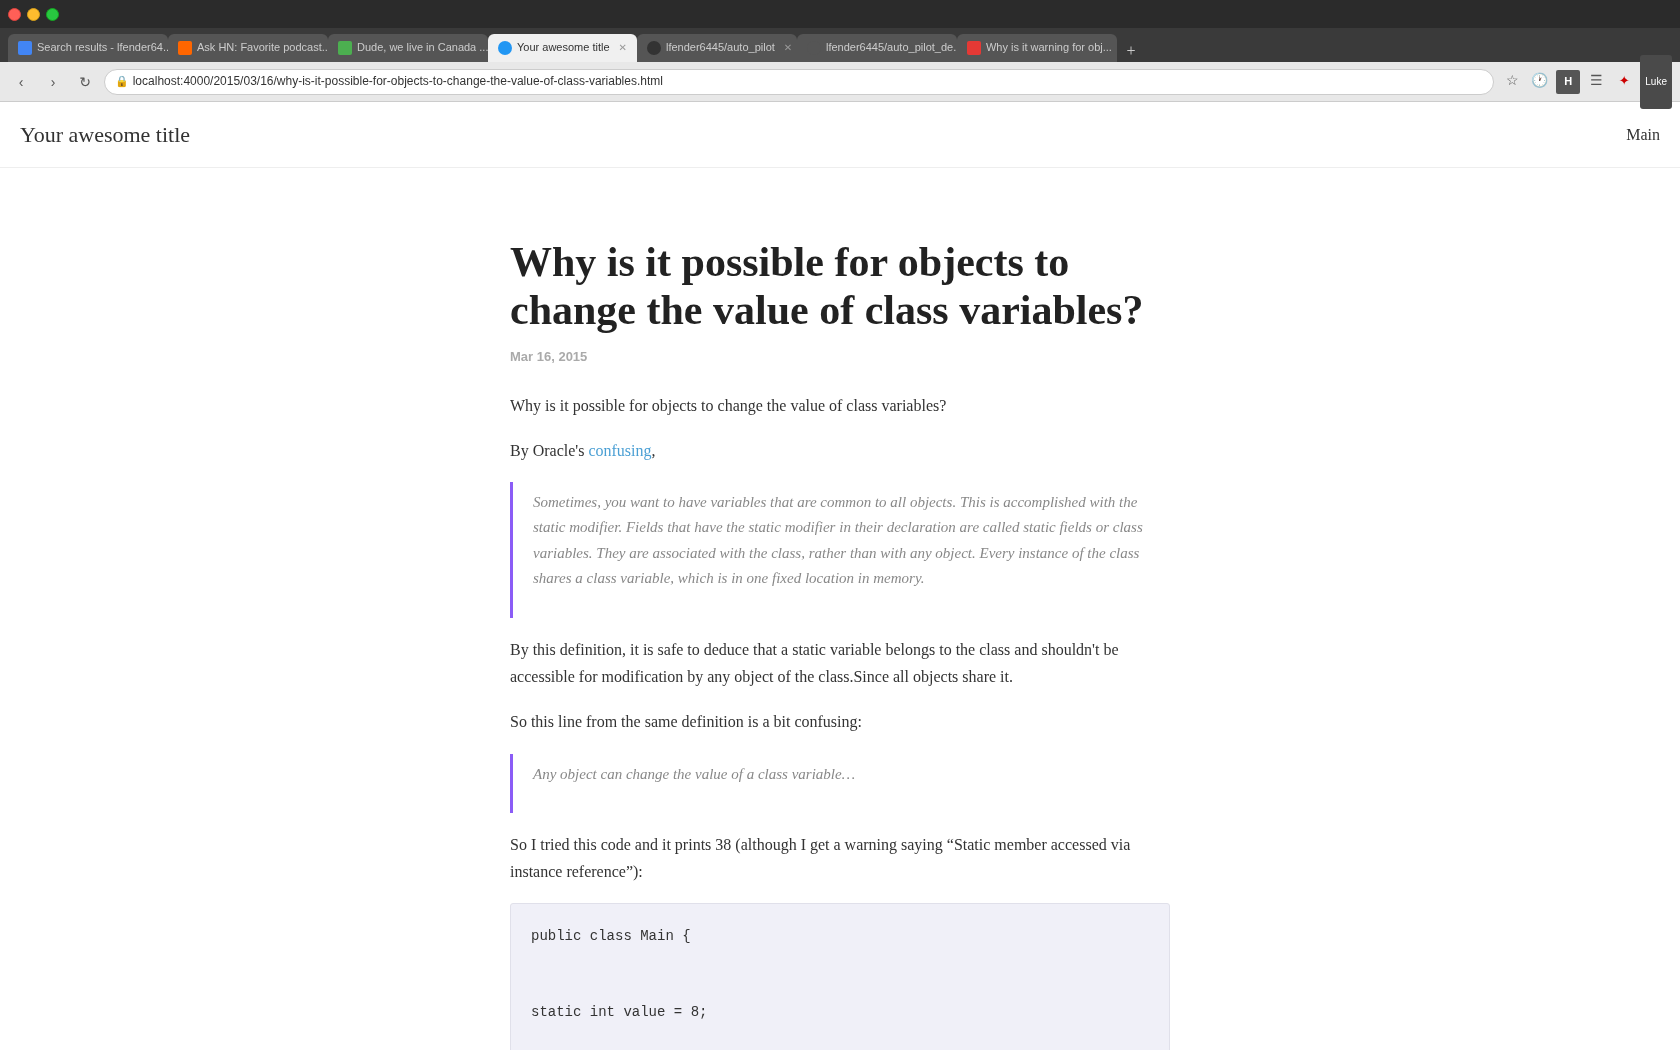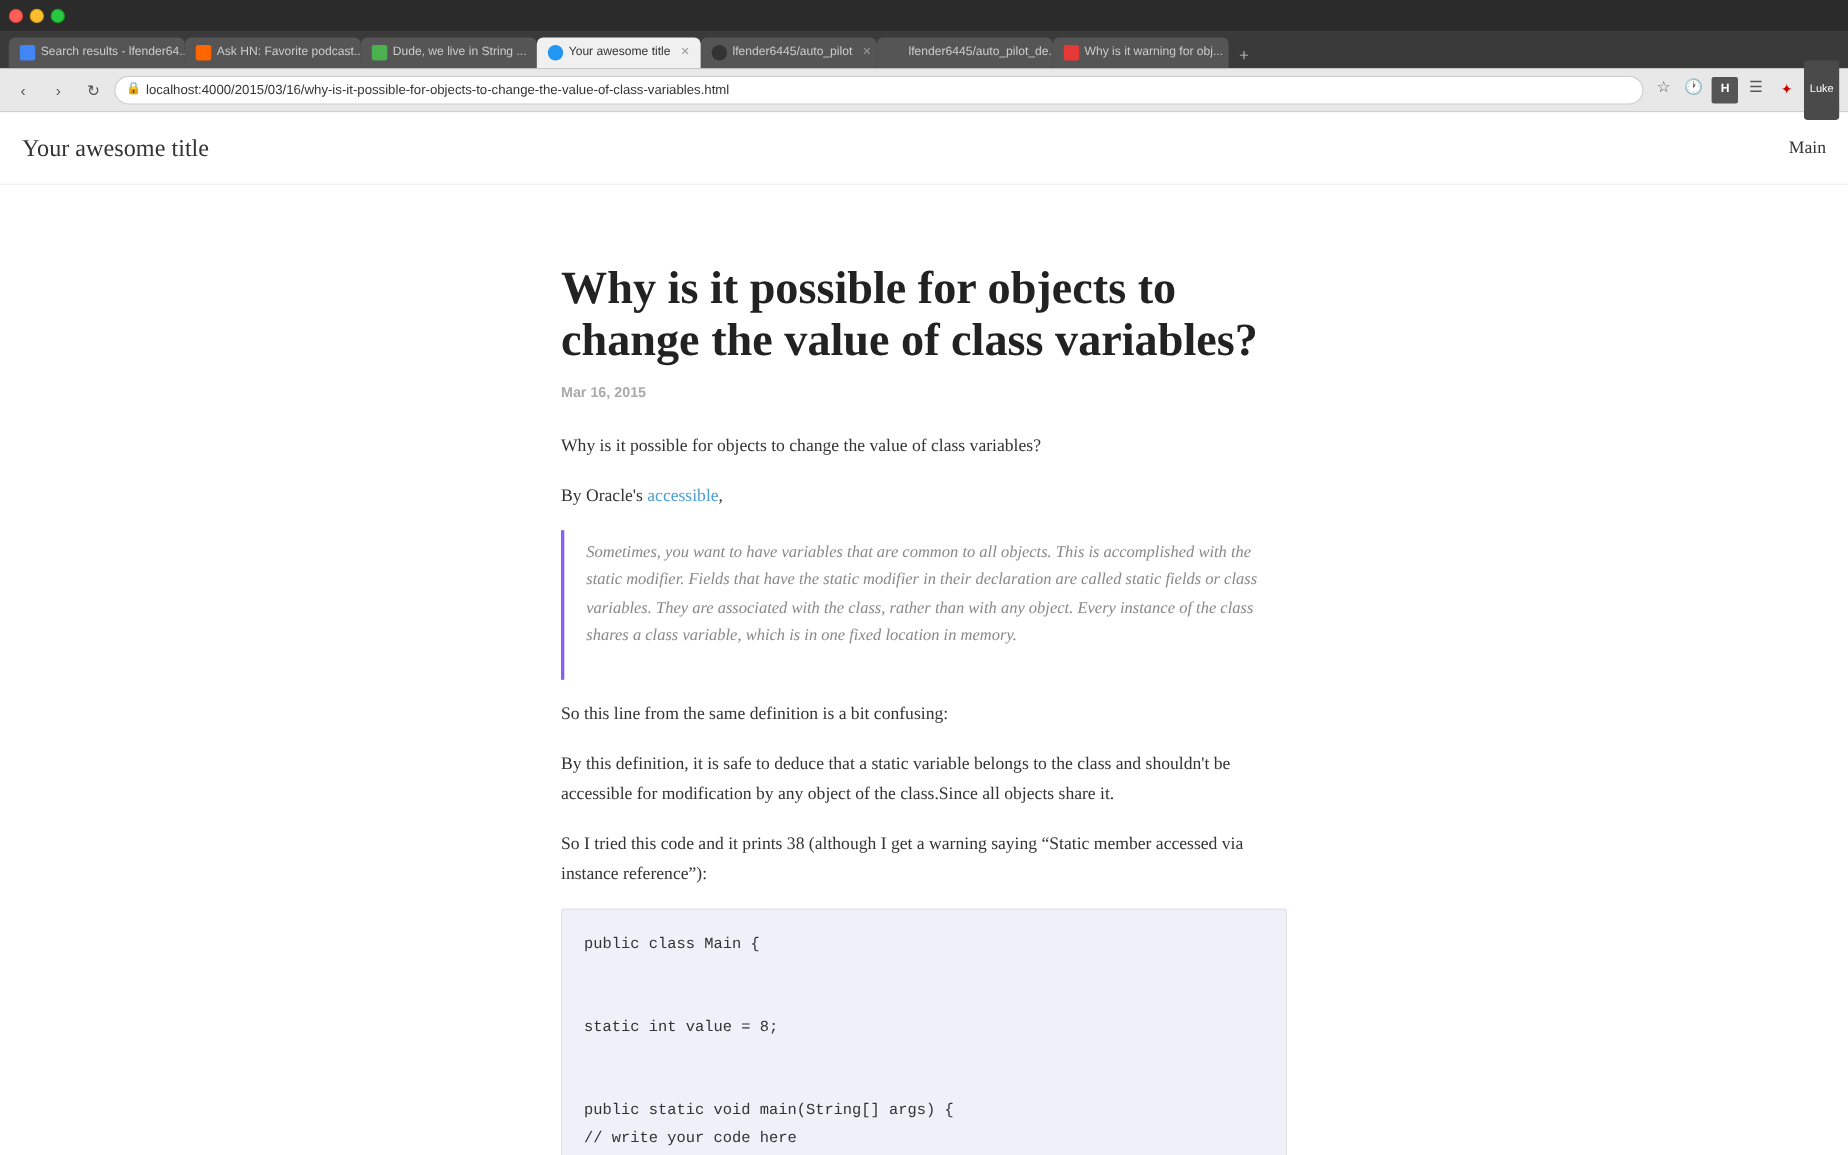--- a/index.html
+++ b/index.html
@@ -279,21 +279,21 @@
       <span>Search results - lfender64...</span>
 
     </div>
     <div class="tab">
       <span class="tab-favicon hn"></span>
       <span>Ask HN: Favorite podcast...</span>
 
     </div>
     <div class="tab">
       <span class="tab-favicon green"></span>
-      <span>Dude, we live in String ...</span>
+      <span>Dude, we live in Canada ...</span>
 
     </div>
     <div class="tab active">
       <span class="tab-favicon blue-circle"></span>
       <span>Your awesome title</span>
       <span class="tab-close">✕</span>
     </div>
     <div class="tab">
       <span class="tab-favicon github"></span>
       <span>lfender6445/auto_pilot</span>
@@ -345,31 +345,34 @@
     <h1 class="post-title">Why is it possible for objects to change the value of class variables?</h1>
 
     <div class="post-date">Mar 16, 2015</div>
 
     <div class="post-body">
 
       <p>Why is it possible for objects to change the value of class variables?</p>
 
       <p>
         <span>By Oracle's</span>
-        <a href="#" style="color: #4a9fd4;">accessible</a><span>,</span>
+        <a href="#" style="color: #4a9fd4;">confusing</a><span>,</span>
       </p>
 
       <blockquote>
         <p>Sometimes, you want to have variables that are common to all objects. This is accomplished with the static modifier. Fields that have the static modifier in their declaration are called static fields or class variables. They are associated with the class, rather than with any object. Every instance of the class shares a class variable, which is in one fixed location in memory.</p>
       </blockquote>
 
+      <p>By this definition, it is safe to deduce that a static variable belongs to the class and shouldn't be accessible for modification by any object of the class.Since all objects share it.</p>
+
       <p>So this line from the same definition is a bit confusing:</p>
 
-      <p>By this definition, it is safe to deduce that a static variable belongs to the class and shouldn't be accessible for modification by any object of the class.Since all objects share it.</p>
-
+      <blockquote>
+        <p>Any object can change the value of a class variable…</p>
+      </blockquote>
 
       <p>So I tried this code and it prints 38 (although I get a warning saying “Static member accessed via instance reference”):</p>
 
       <div class="code-block">public class Main {
 
 
 static int value = 8;
 
 
 public static void main(String[] args) {

